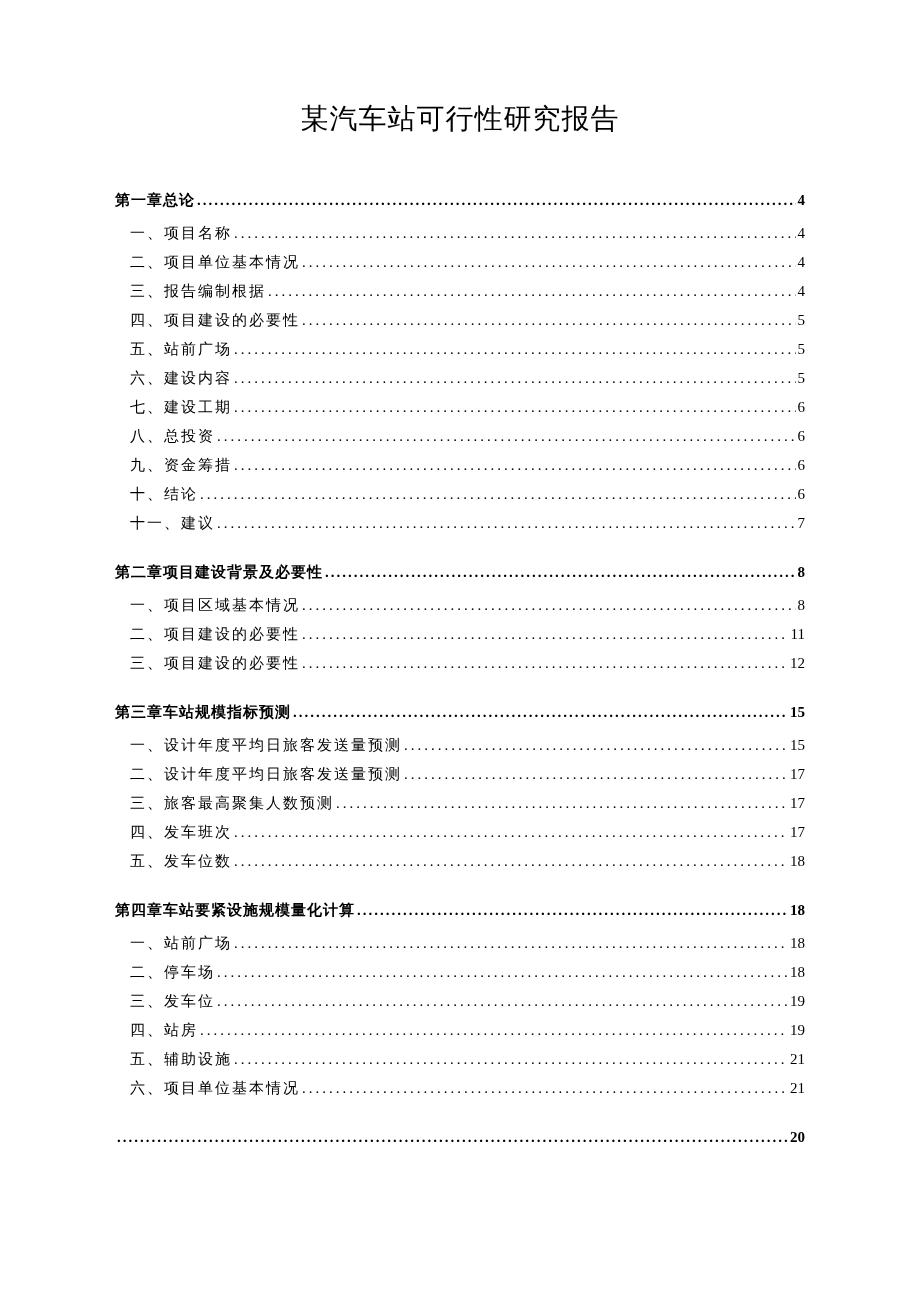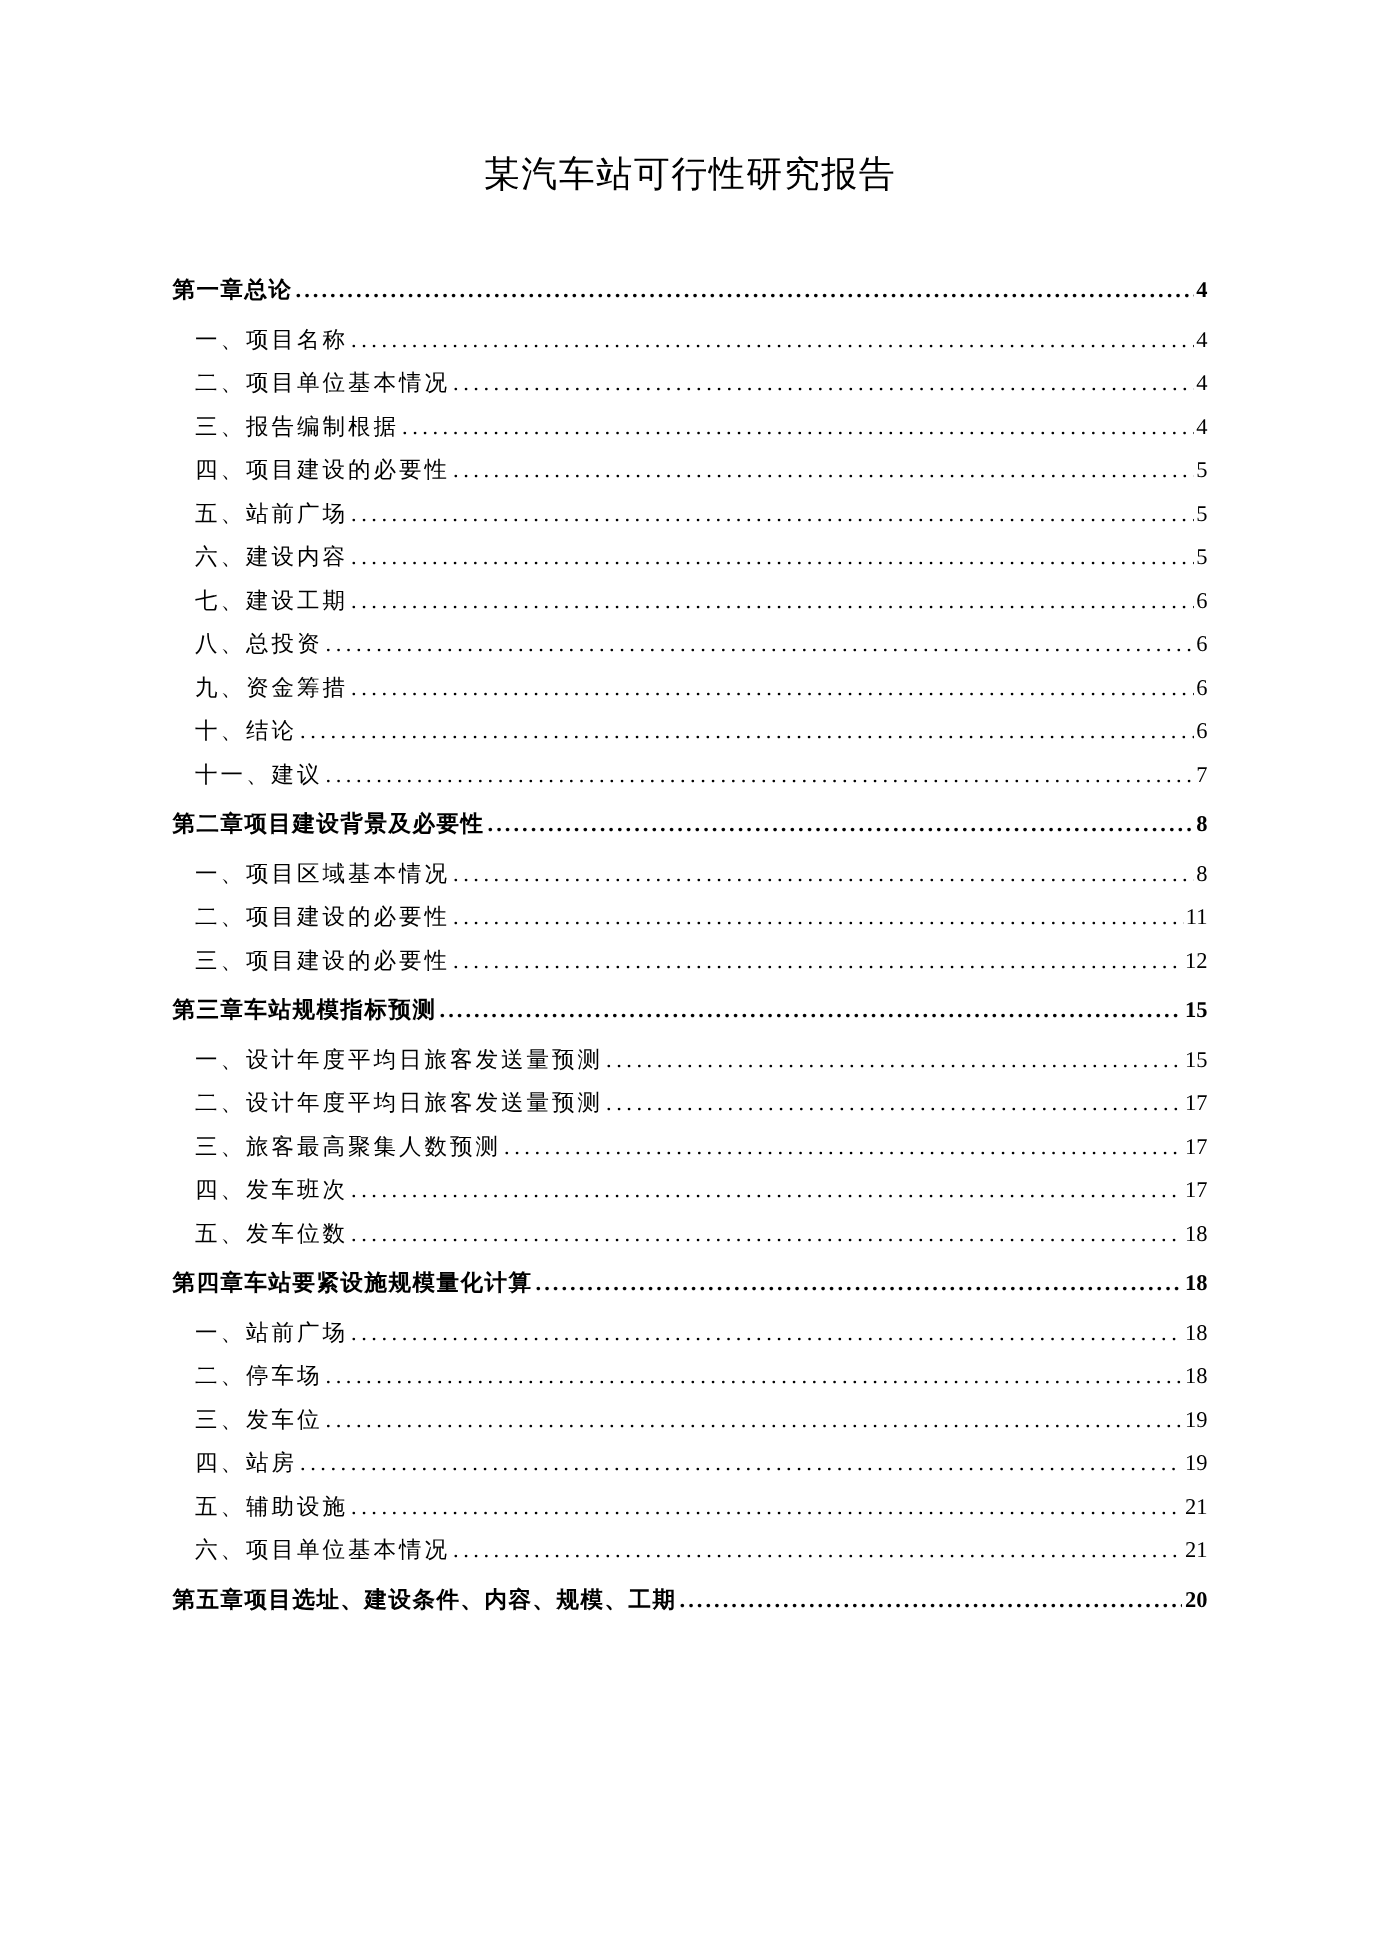--- a/index.html
+++ b/index.html
@@ -10,36 +10,36 @@
     body {
       width: 920px;
       height: 1301px;
       background: #ffffff;
       font-family: "SimSun", "宋体", serif;
       padding: 100px 115px 80px 115px;
       color: #000;
     }
     .title {
       text-align: center;
-      font-size: 24px;
+      font-size: 28px;
       font-weight: normal;
       font-family: "SimSun", "宋体", serif;
       margin-bottom: 55px;
       letter-spacing: 1px;
     }
     .toc-entry {
       display: flex;
       align-items: baseline;
       font-size: 15px;
       line-height: 1.0;
       white-space: nowrap;
     }
     .chapter {
       font-weight: bold;
-      margin-top: 18px;
+      margin-top: 34px;
       margin-bottom: 18px;
     }
     .section {
       font-weight: normal;
       margin-left: 15px;
       margin-top: 4px;
       margin-bottom: 14px;
     }
     .toc-label {
       flex-shrink: 0;
@@ -215,17 +215,16 @@
       <span class="toc-label">五、辅助设施</span>
       <span class="toc-dots">........................................................................................................................................................................................................</span>
       <span class="toc-page">21</span>
     </div>
     <div class="toc-entry section">
       <span class="toc-label">六、项目单位基本情况</span>
       <span class="toc-dots">........................................................................................................................................................................................................</span>
       <span class="toc-page">21</span>
     </div>
     <div class="toc-entry chapter">
-      <span class="toc-label">第五章项目选址、建设条件、内容、规模、工期</span>
       <span class="toc-dots">........................................................................................................................................................................................................</span>
       <span class="toc-page">20</span>
     </div>
   </div>
 
 </body></html>

